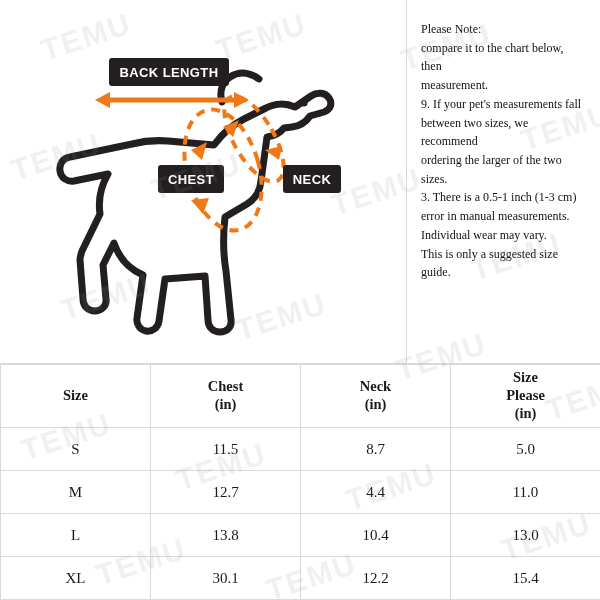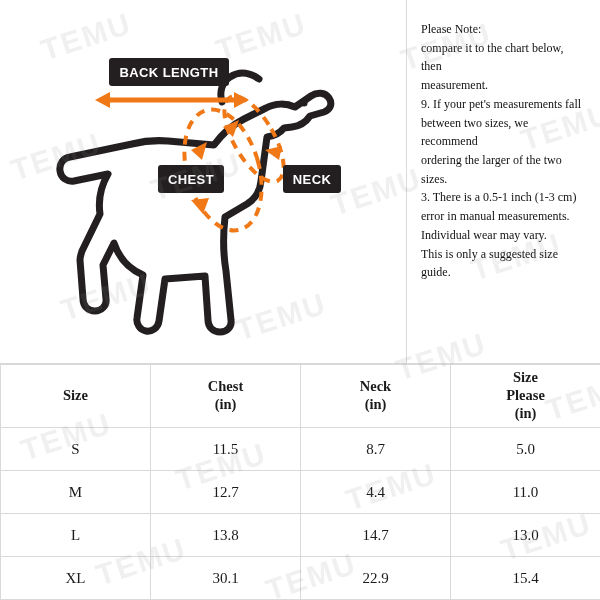--- a/index.html
+++ b/index.html
@@ -252,27 +252,27 @@
       </tr>
       <tr>
         <td>M</td>
         <td>12.7</td>
         <td>4.4</td>
         <td>11.0</td>
       </tr>
       <tr>
         <td>L</td>
         <td>13.8</td>
-        <td>14.7</td>
+        <td>10.4</td>
         <td>13.0</td>
       </tr>
       <tr>
         <td>XL</td>
         <td>30.1</td>
-        <td>22.9</td>
+        <td>12.2</td>
         <td>15.4</td>
       </tr>
     </tbody>
   </table>
 
   <div class="watermark-layer">
       <span class="wm" style="left: 40px; top: 20px;">TEMU</span>
       <span class="wm" style="left: 215px; top: 20px;">TEMU</span>
       <span class="wm" style="left: 400px; top: 30px;">TEMU</span>
       <span class="wm" style="left: 520px; top: 110px;">TEMU</span>

